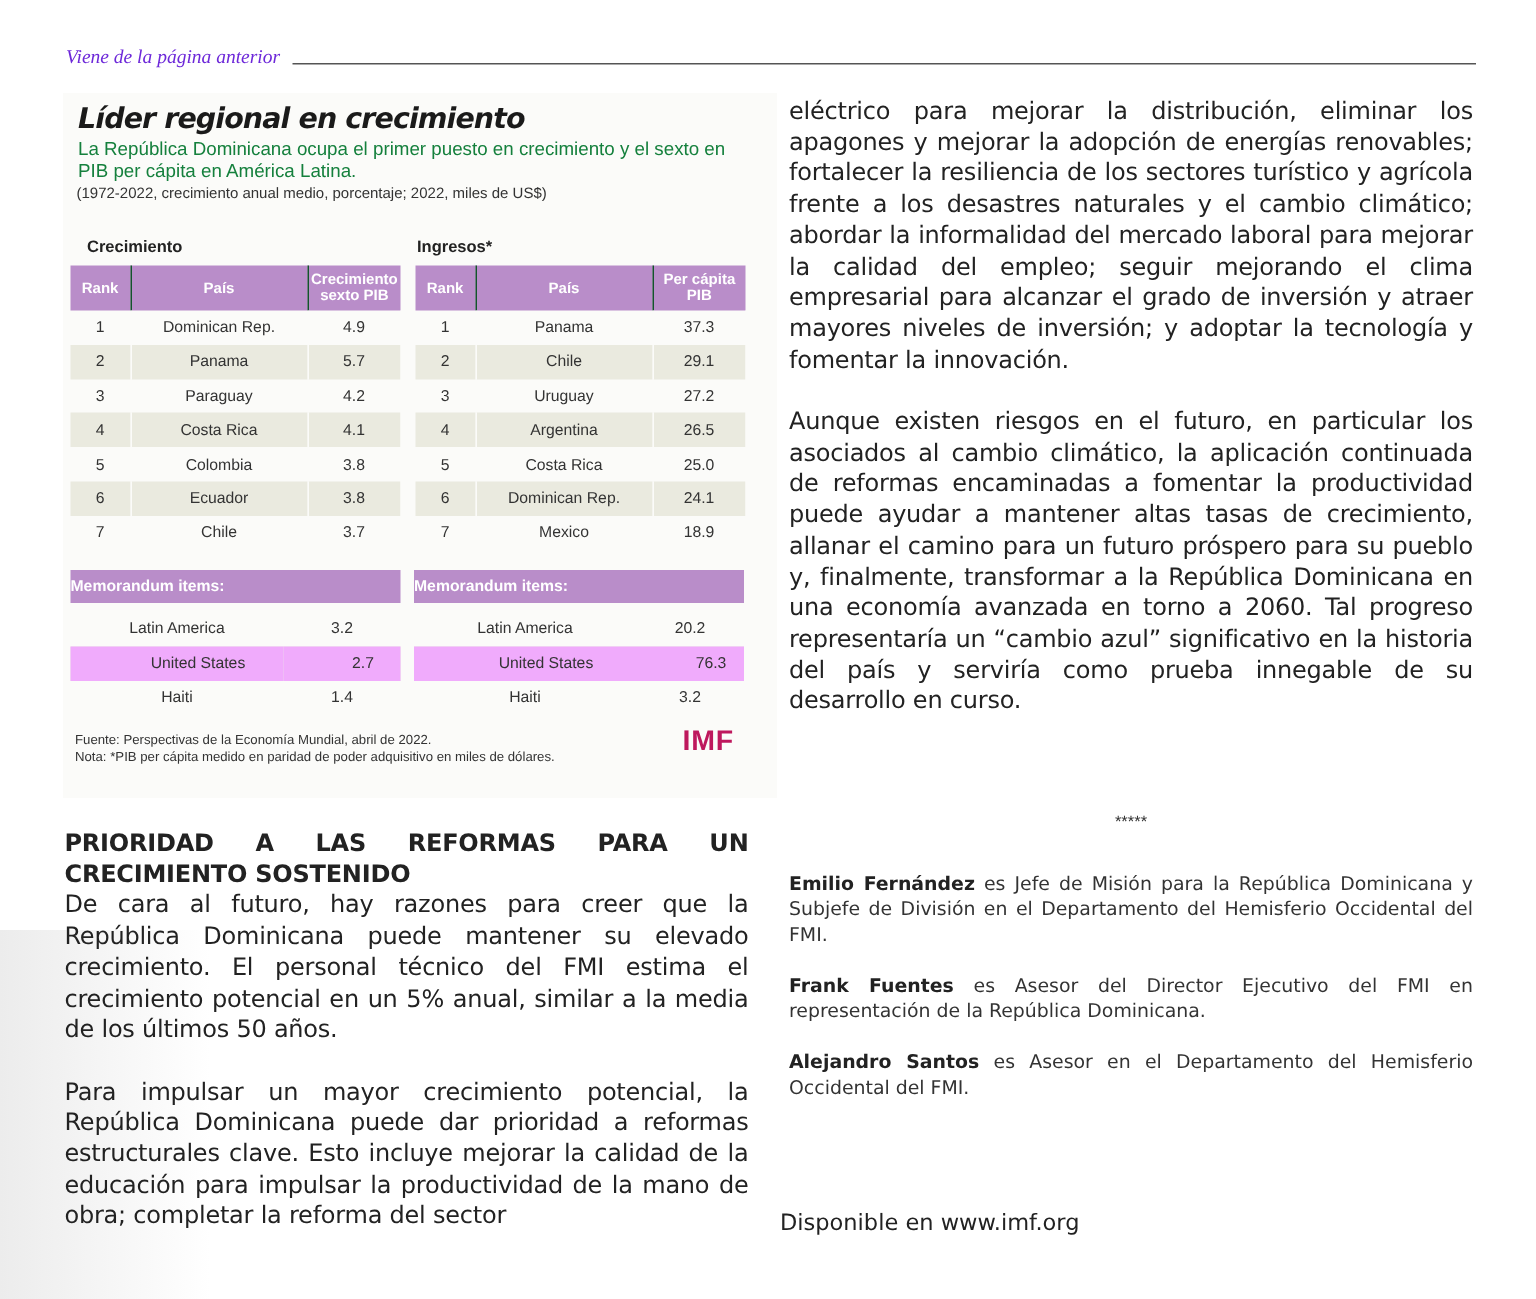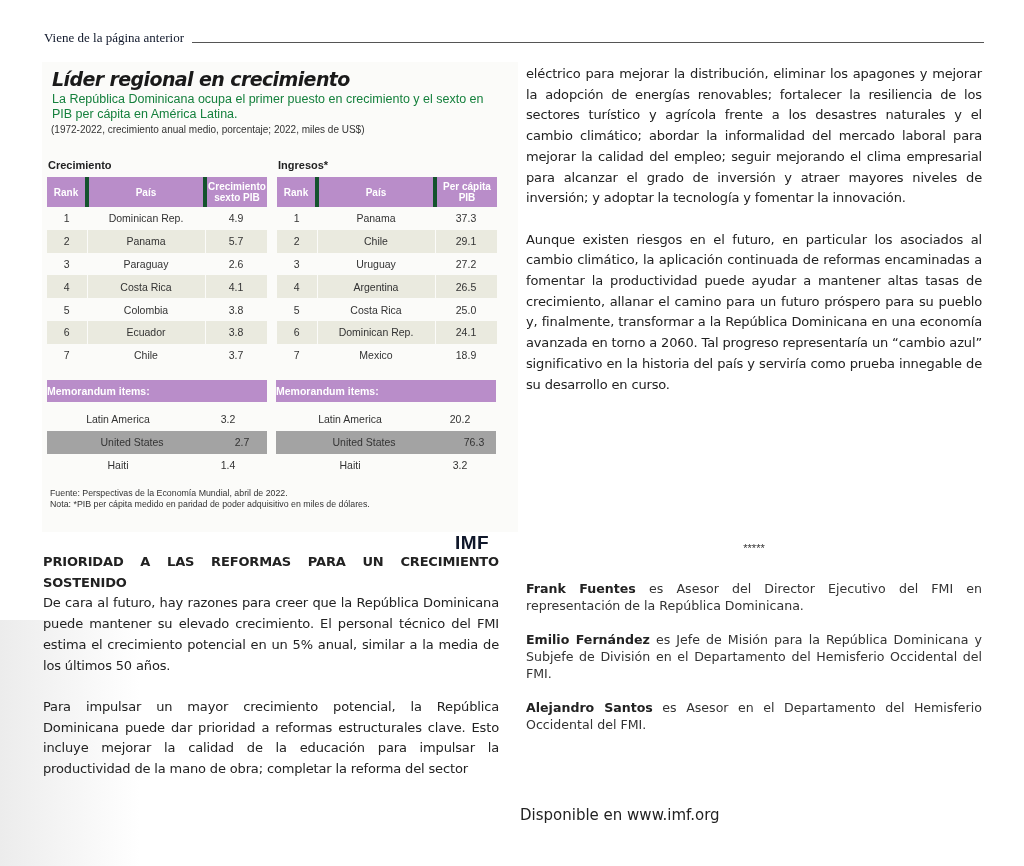--- a/index.html
+++ b/index.html
@@ -16,21 +16,21 @@
     background: linear-gradient(90deg, #ececec 0%, #ffffff 70%);
     pointer-events: none;
   }
   
   .running-head {
     position: absolute; left: 44px; top: 26px; width: 940px; height: 20px;
     display: flex; align-items: flex-end;
   }
   .running-head .label {
     font-family: "Liberation Serif", "DejaVu Serif", serif;
-    font-size: 13px; color: #0f172a; white-space: nowrap;
+    font-style: italic; font-size: 13px; color: #6d28d9; white-space: nowrap;
   }
   .running-head .rule {
     flex: 1; border-bottom: 1px solid #555; margin-left: 8px; margin-bottom: 3px;
   }
 
   
   .infographic {
     position: absolute; left: 42px; top: 62px; width: 476px; height: 470px;
     background: #fbfbf9;
   }
@@ -51,49 +51,49 @@
     position: absolute; top: 97px;
     font-size: 11px; font-weight: bold; color: #222;
   }
   table.rank {
     position: absolute; border-collapse: collapse; table-layout: fixed;
     font-size: 10.5px; color: #333;
   }
   table.rank th {
     background: #b98dc9; color: #fff; font-weight: bold; font-size: 10px;
     height: 30px; text-align: center; line-height: 11px;
-    border-right: 4px solid #14532d;
+    border-right: 1px solid #14532d;
   }
   table.rank th:last-child { border-right: none; }
   table.rank td {
     height: 22.8px; text-align: center;
     border-right: 1px solid #fbfbf9;
   }
   table.rank tr:nth-child(even) td { background: #eaeadf; }
   table.memo {
     position: absolute; border-collapse: collapse; table-layout: fixed;
     font-size: 10.5px; color: #333;
   }
   table.memo th {
     background: #b98dc9; color: #fff; font-weight: bold; font-size: 10.5px;
     height: 22px; text-align: left; 
   }
   table.memo td { height: 22.8px; text-align: center; }
-  table.memo tr:nth-child(3) td { background: #a3a3a3; padding-left: 28px; }
+  table.memo tr:nth-child(3) td { background: #f0abfc; padding-left: 28px; }
   .ig-source {
     position: absolute; left: 8px; top: 426px; font-size: 8.8px; line-height: 11px; color: #333;
   }
   .imf-logo {
-    position: absolute; left: 413px; top: 470px;
-    font-size: 19px; font-weight: bold; color: #0f172a; letter-spacing: 0.5px;
+    position: absolute; left: 413px; top: 422px;
+    font-size: 19px; font-weight: bold; color: #be185d; letter-spacing: 0.5px;
   }
 
   
   .col-text {
-    position: absolute; font-size: 13px; line-height: 20.7px; color: #222;
+    position: absolute; font-size: 16px; line-height: 20.7px; color: #222;
     text-align: justify; font-family: "DejaVu Sans", sans-serif;
     letter-spacing: -0.15px;
   }
   .col-text p + p { margin-top: 20.7px; }
   .heading {
     font-weight: bold; text-transform: none;
   }
   .stars {
     position: absolute; left: 520px; top: 542px; width: 468px;
     text-align: center; font-size: 11px; color: #333;
@@ -118,21 +118,21 @@
 <div class="running-head">
   <span class="label">Viene de la página anterior</span>
   <span class="rule"></span>
 </div>
 
 <div class="infographic">
   <div class="ig-title">Líder regional en crecimiento</div>
   <div class="ig-sub">La República Dominicana ocupa el primer puesto en crecimiento y el sexto en PIB per cápita en América Latina.</div>
   <div class="ig-range">(1972-2022, crecimiento anual medio, porcentaje; 2022, miles de US$)</div>
 
-  <div class="sec-label" style="left:6px">Crecimiento</div>
+  <div class="sec-label" style="left:16px">Crecimiento</div>
   <div class="sec-label" style="left:236px">Ingresos*</div>
 
   <table class="rank" style="left:5px; top:115px; width:220px;">
     <colgroup>
         <col style="width:40px">
         <col style="width:118px">
         <col style="width:62px">
       </colgroup>
     <thead>
       <tr>
@@ -148,21 +148,21 @@
           <td>4.9</td>
         </tr>
       <tr>
           <td>2</td>
           <td>Panama</td>
           <td>5.7</td>
         </tr>
       <tr>
           <td>3</td>
           <td>Paraguay</td>
-          <td>2.6</td>
+          <td>4.2</td>
         </tr>
       <tr>
           <td>4</td>
           <td>Costa Rica</td>
           <td>4.1</td>
         </tr>
       <tr>
           <td>5</td>
           <td>Colombia</td>
           <td>3.8</td>
@@ -306,18 +306,18 @@
 </div>
 
 <div class="col-text" style="left:526px; top:64px; width:456px;">
   <p>eléctrico para mejorar la distribución, eliminar los apagones y mejorar la adopción de energías renovables; fortalecer la resiliencia de los sectores turístico y agrícola frente a los desastres naturales y el cambio climático; abordar la informalidad del mercado laboral para mejorar la calidad del empleo; seguir mejorando el clima empresarial para alcanzar el grado de inversión y atraer mayores niveles de inversión; y adoptar la tecnología y fomentar la innovación.</p>
   <p>Aunque existen riesgos en el futuro, en particular los asociados al cambio climático, la aplicación continuada de reformas encaminadas a fomentar la productividad puede ayudar a mantener altas tasas de crecimiento, allanar el camino para un futuro próspero para su pueblo y, finalmente, transformar a la República Dominicana en una economía avanzada en torno a 2060. Tal progreso representaría un “cambio azul” significativo en la historia del país y serviría como prueba innegable de su desarrollo en curso.</p>
 </div>
 
 <div class="stars">*****</div>
 
 <div class="bios">
+  <p><b>Emilio Fernández</b><span> es Jefe de Misión para la República Dominicana y Subjefe de División en el Departamento del Hemisferio Occidental del FMI.</span></p>
   <p><b>Frank Fuentes</b><span> es Asesor del Director Ejecutivo del FMI en representación de la República Dominicana.</span></p>
-  <p><b>Emilio Fernández</b><span> es Jefe de Misión para la República Dominicana y Subjefe de División en el Departamento del Hemisferio Occidental del FMI.</span></p>
   <p><b>Alejandro Santos</b><span> es Asesor en el Departamento del Hemisferio Occidental del FMI.</span></p>
 </div>
 
 <div class="available">Disponible en www.imf.org</div>
 
 </body></html>

